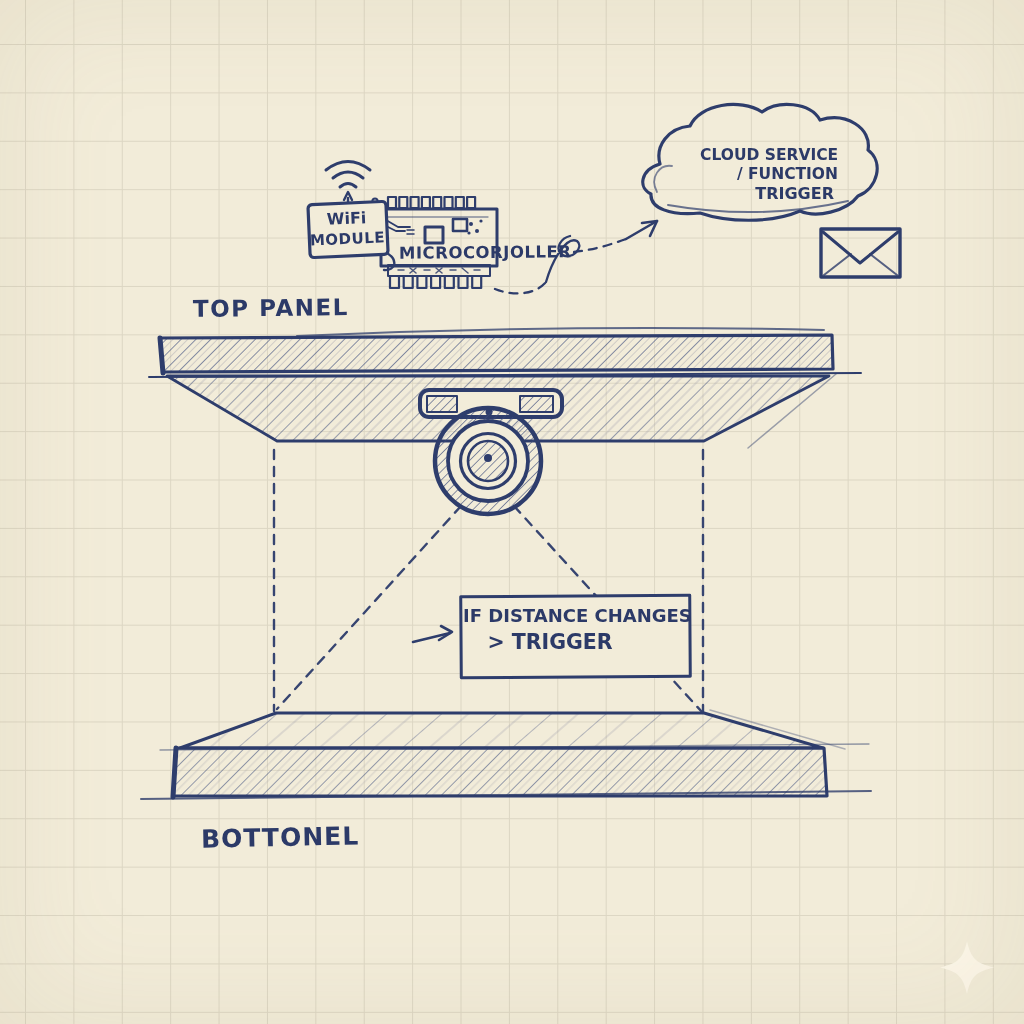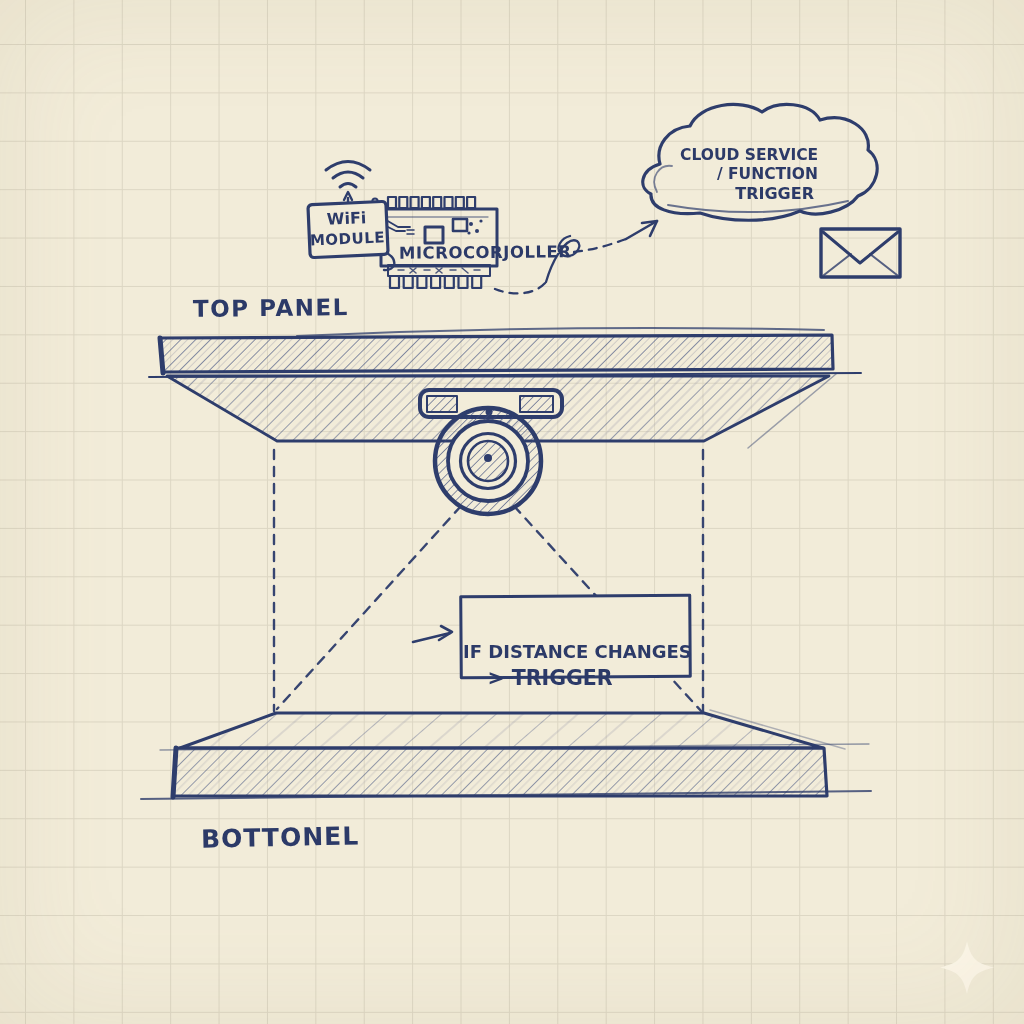--- a/index.html
+++ b/index.html
@@ -15,27 +15,27 @@
   #stage:after{content:"";position:absolute;inset:0;pointer-events:none;
        box-shadow:inset 0 0 120px rgba(160,140,100,.12);}
   svg{position:absolute;left:0;top:0;}
   svg *{stroke-linecap:round;stroke-linejoin:round;}
   .lbl{position:absolute;color:#2c3a68;font-weight:bold;white-space:nowrap;z-index:5;}
   .ctr{text-align:center;}
   #wifi-label{left:306px;top:209px;width:82px;font-size:16px;line-height:20px;
        transform:rotate(-2.5deg);}
   #wifi-label .l2{font-size:15px;letter-spacing:.5px;}
   #mcu-label{left:399px;top:243px;font-size:16.5px;letter-spacing:.5px;transform:rotate(-.5deg);}
-  #cloud-label{left:680px;top:146px;width:138px;font-size:15.5px;line-height:19px;}
+  #cloud-label{left:700px;top:146px;width:138px;font-size:15.5px;line-height:19px;}
   #cloud-label .l1{text-align:center;}
   #cloud-label .l2{text-align:right;padding-left:4px;}
   #cloud-label .l3{text-align:right;padding-right:4px;font-size:16px;}
   #email-label{left:797px;top:288px;width:152px;font-size:17px;line-height:22px;}
   #top-panel-label{left:193px;top:295px;font-size:23px;letter-spacing:1.5px;transform:rotate(-.6deg);}
-  #condition-label{left:463px;top:603px;width:226px;font-size:18px;line-height:26px;margin-top:36px;}
+  #condition-label{left:463px;top:603px;width:226px;font-size:18px;line-height:26px;}
   #condition-label .l2{font-size:20.5px;padding-right:52px;}
   #bottom-panel-label{left:201px;top:823px;font-size:25px;letter-spacing:1px;transform:rotate(-1.2deg);}
 </style>
 </head>
 <body>
 
 <div id="stage">
 
 <svg width="1024" height="1024" viewBox="0 0 1024 1024">
   <defs>

